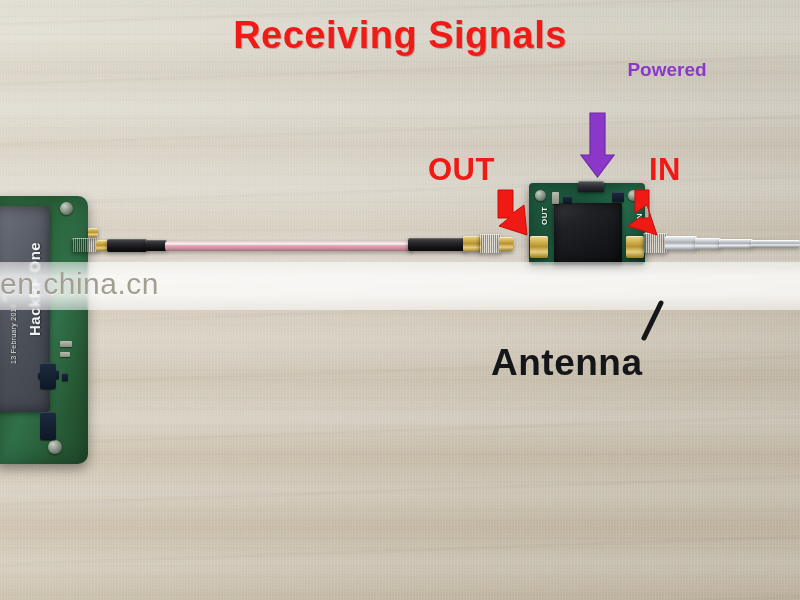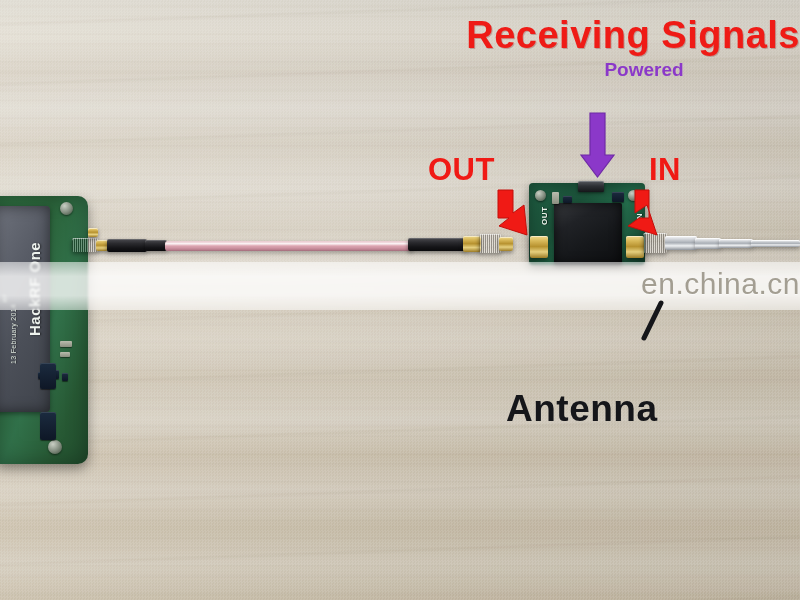--- a/index.html
+++ b/index.html
@@ -229,43 +229,43 @@
       rgba(255,255,255,0.55) 0%,
       rgba(255,255,255,0.80) 30%,
       rgba(255,255,255,0.80) 70%,
       rgba(255,255,255,0.55) 100%);
     backdrop-filter: blur(1px);
   }
   .wm-text {
     position: absolute;
     left: 0; top: 267px;
     width: 800px;
-    text-align: right;
+    text-align: left;
     font-size: 30px;
     color: #a39e92;
     letter-spacing: 0.5px;
     font-family: "Liberation Sans", sans-serif;
     text-shadow: 0 1px 0 rgba(255,255,255,0.55);
   }
 
   
   .title-text {
     position: absolute;
     left: 0; top: 14px;
     width: 800px;
-    text-align: right;
+    text-align: center;
     font-size: 38px;
     font-weight: bold;
     color: #ef1b16;
     letter-spacing: 0.5px;
     text-shadow: 1px 1px 0 rgba(120,0,0,0.25);
   }
   .usb-note {
     position: absolute;
-    left: 529px; top: 58px;
+    left: 552px; top: 58px;
     width: 230px;
     text-align: center;
     font-size: 19px;
     font-weight: bold;
     line-height: 1.25;
     color: #8b38c9;
   }
   .lbl-out {
     position: absolute;
     left: 428px; top: 152px;
@@ -277,26 +277,25 @@
   .lbl-in {
     position: absolute;
     left: 649px; top: 152px;
     font-size: 31px;
     font-weight: bold;
     color: #f01a15;
     letter-spacing: 0.5px;
   }
   .lbl-antenna {
     position: absolute;
-    left: 506px; top: 342px;
+    left: 491px; top: 342px;
     font-size: 37px;
     font-weight: bold;
     color: #15161a;
     letter-spacing: 0.5px;
-    margin-top: 46px;
   }
   .svg-layer {
     position: absolute;
     inset: 0;
     pointer-events: none;
   }
 </style>
 </head>
 <body>
 

